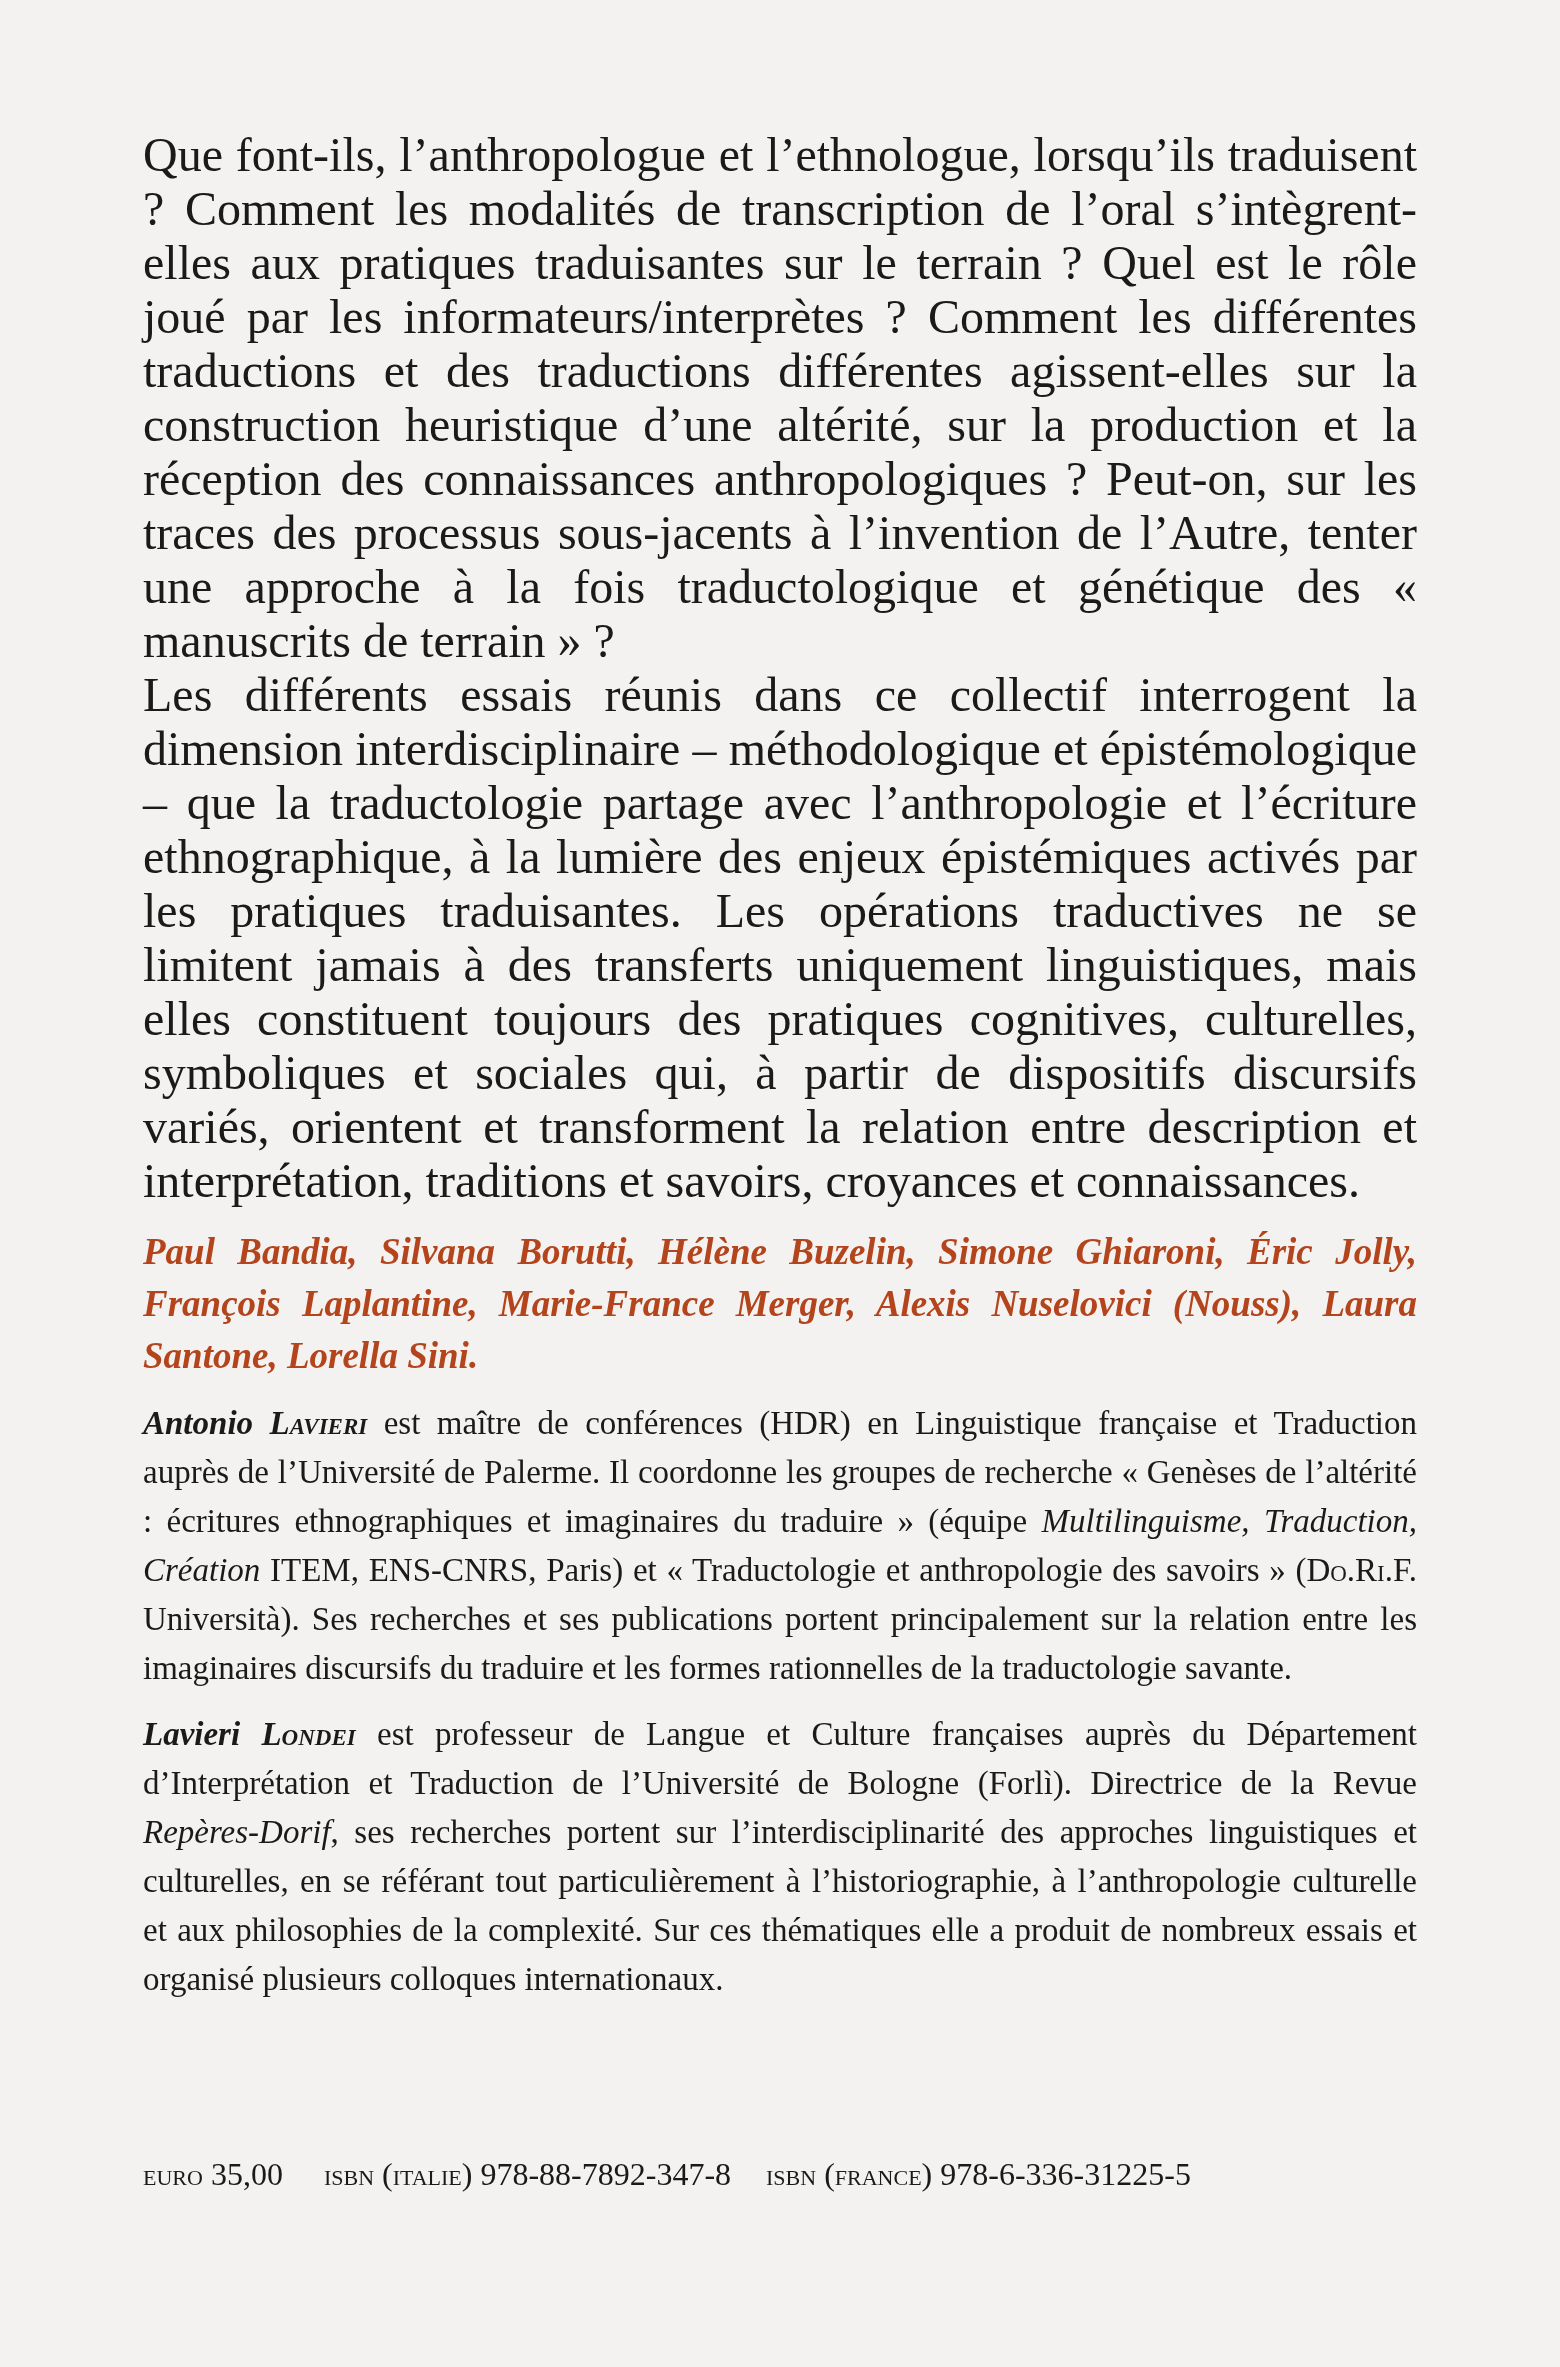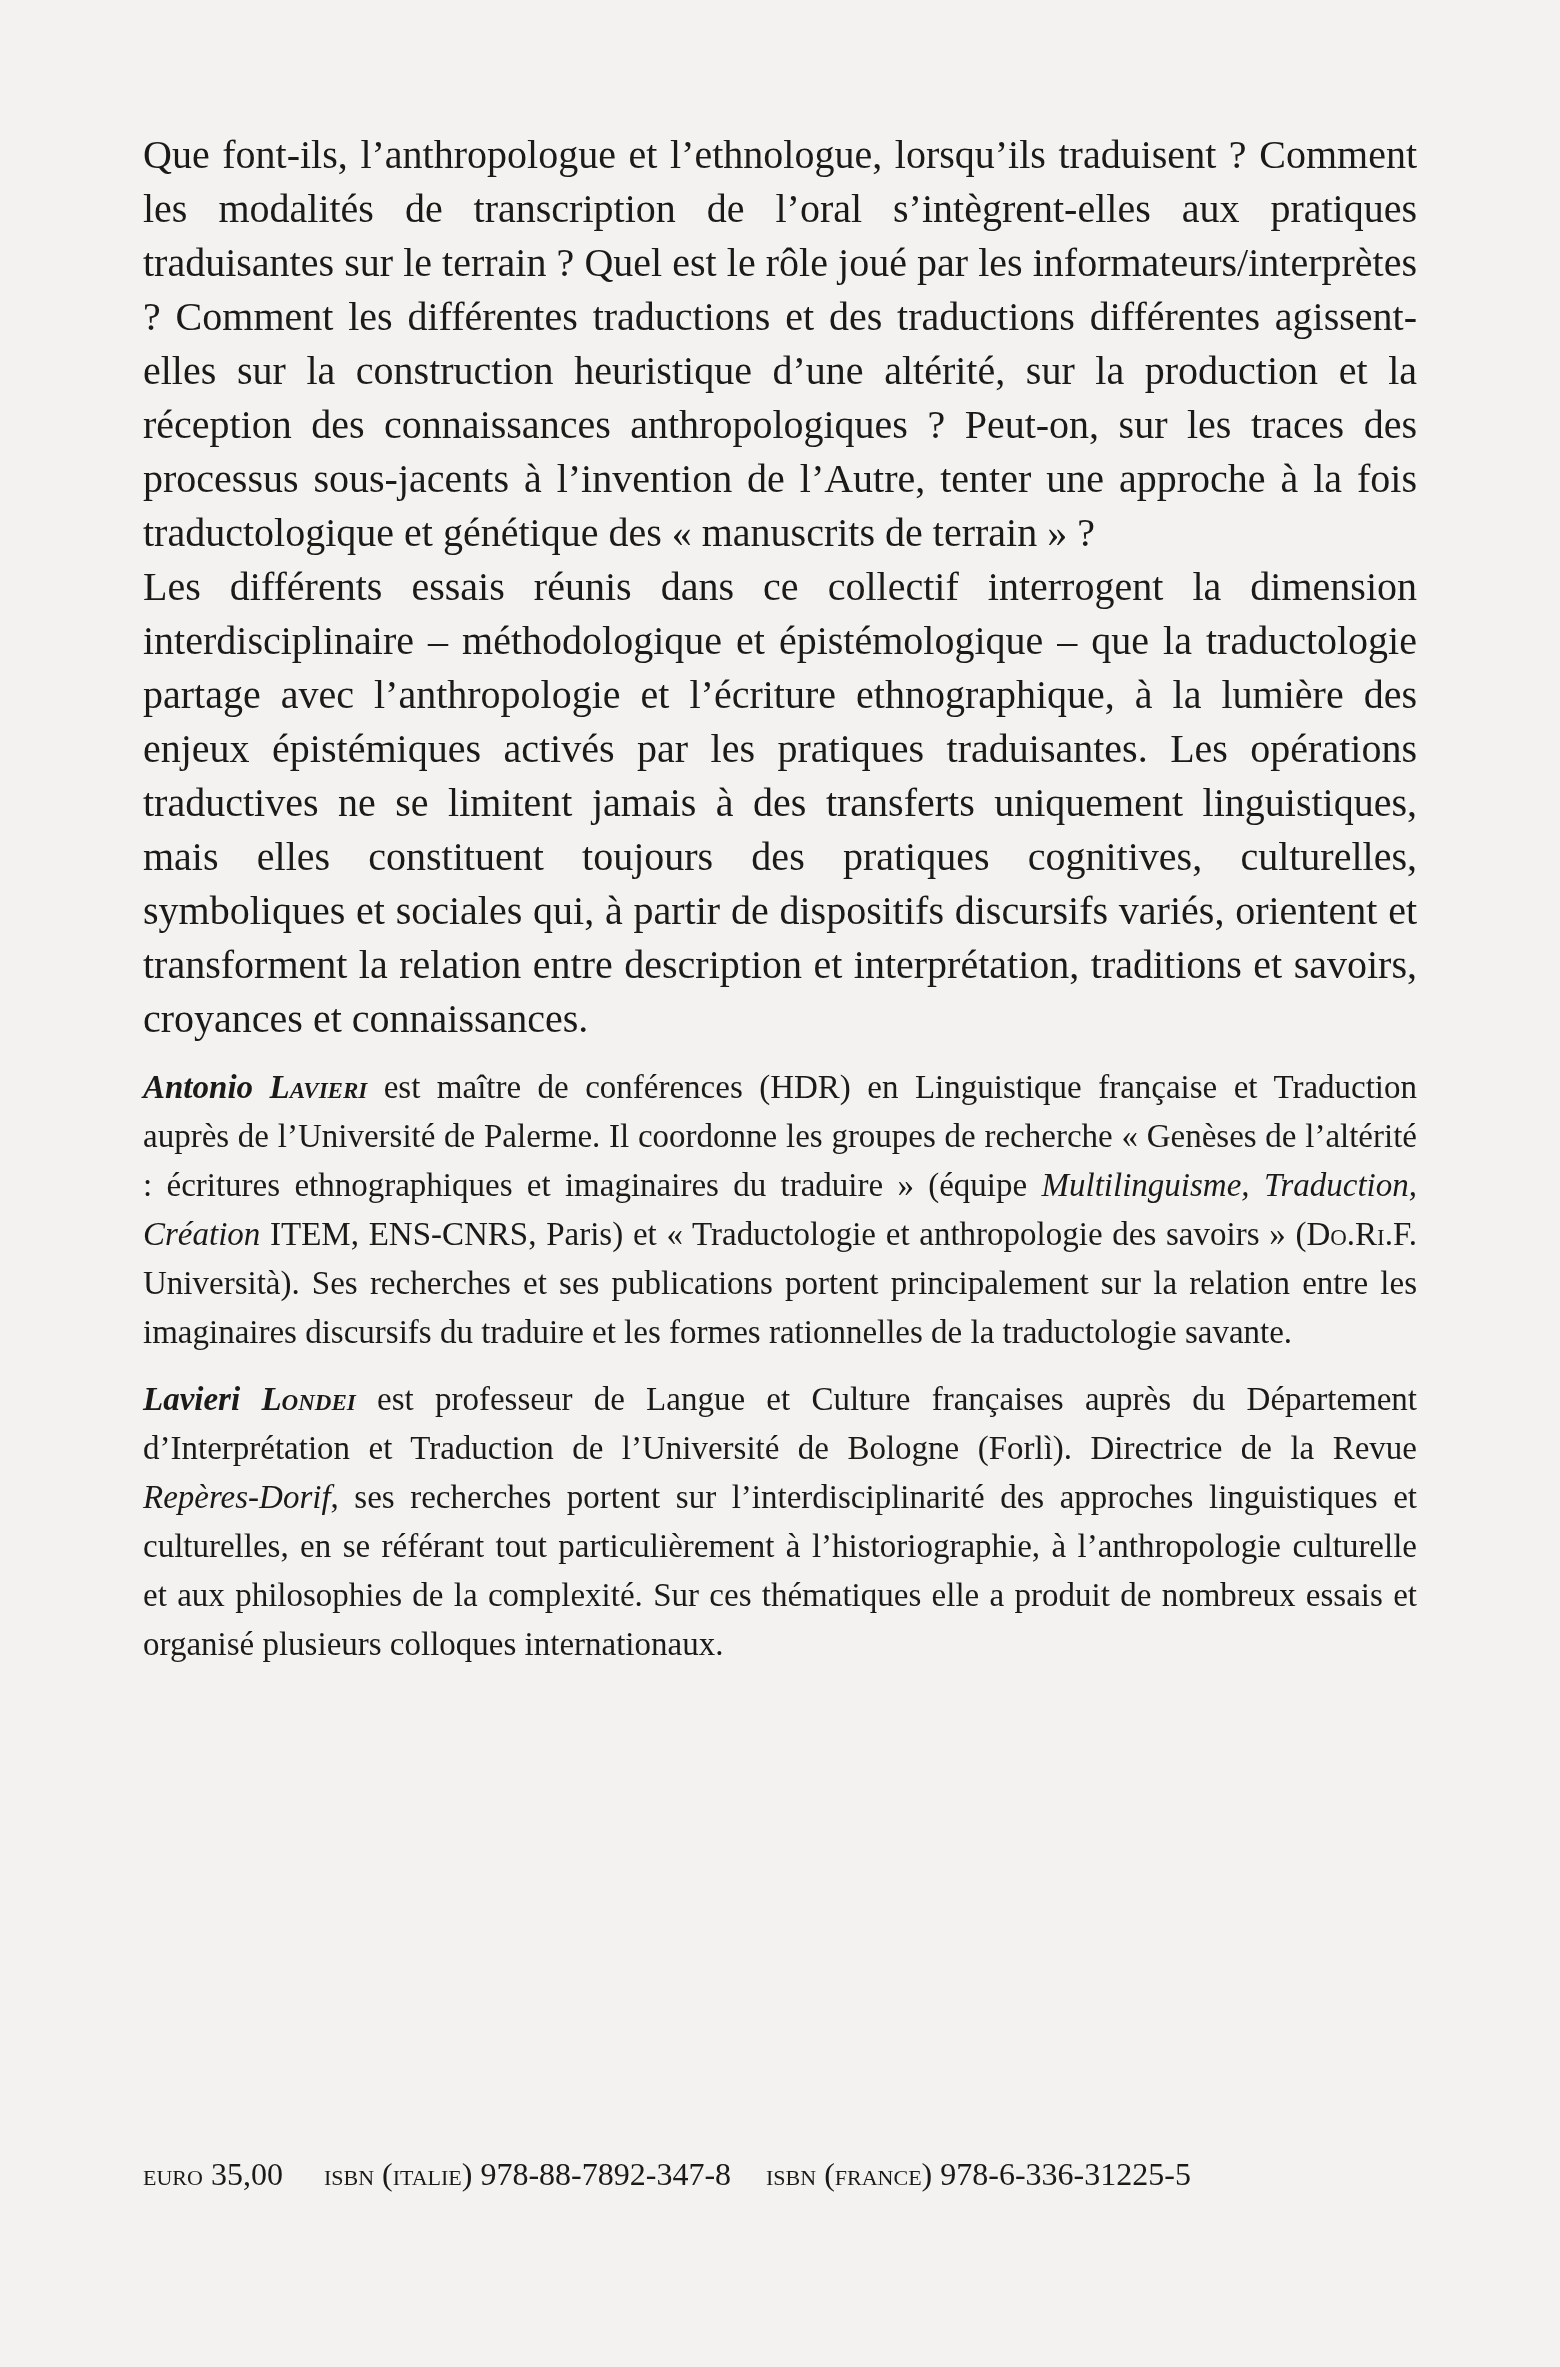--- a/index.html
+++ b/index.html
@@ -12,21 +12,21 @@
     overflow: hidden;
   }
   .page {
     position: absolute;
     left: 143px;
     top: 128px;
     width: 1274px;
   }
   p { margin: 0; text-align: justify; }
   .lead {
-    font-size: 40px;
+    font-size: 48px;
     line-height: 54px;
     hyphens: manual;
   }
   .authors {
     margin-top: 17.6px;
     font-size: 37px;
     line-height: 52px;
     font-weight: bold;
     font-style: italic;
     color: #b4441c;
@@ -54,20 +54,21 @@
   .footer .price { margin-right: 33px; }
   .footer .isbn-it { margin-right: 27px; text-align: center; }
 </style>
 </head>
 <body>
 
 <div class="page">
   <p class="lead">Que font-ils, l’anthropologue et l’ethnologue, lorsqu’ils traduisent ? Comment les modalités de transcription de l’oral s’intègrent-elles aux pratiques traduisantes sur le terrain ? Quel est le rôle joué par les infor­mateurs/interprètes ? Comment les différentes traductions et des tra­ductions différentes agissent-elles sur la construction heuristique d’une altérité, sur la production et la réception des connaissances anthropolo­giques ? Peut-on, sur les traces des processus sous-jacents à l’inven­tion de l’Autre, tenter une approche à la fois traductologique et géné­tique des « manuscrits de terrain » ?</p>
   <p class="lead">Les différents essais réunis dans ce collectif interrogent la dimension interdisciplinaire – méthodologique et épistémologique – que la tra­ductologie partage avec l’anthropologie et l’écriture ethnographique, à la lumière des enjeux épistémiques activés par les pratiques tradui­santes. Les opérations traductives ne se limitent jamais à des transferts uniquement linguistiques, mais elles constituent toujours des pratiques cognitives, culturelles, symboliques et sociales qui, à partir de disposi­tifs discursifs variés, orientent et transforment la relation entre descrip­tion et interprétation, traditions et savoirs, croyances et connaissances.</p>
 
+  <p class="authors">Paul Bandia, Silvana Borutti, Hélène Buzelin, Simone Ghiaroni, Éric Jolly, François Laplantine, Marie-France Merger, Alexis Nuselovici (Nouss), Laura Santone, Lorella Sini.</p>
 
   <p class="bio bio1">
     <span class="name">Antonio</span>
     <span class="sc">Lavieri</span><span> est maître de conférences (</span><span class="smallcaps">HDR</span><span>) en Linguistique française et Traduction auprès de l’Université de Palerme. Il coordonne les groupes de recherche « Genèses de l’altérité : écritures ethnographiques et imaginaires du traduire » (équipe </span><span class="it">Multilinguisme, Traduction, Création</span><span> ITEM, ENS-CNRS, Paris) et « Traductologie et anthropologie des savoirs » (</span><span class="smallcaps">Do.Ri.F.</span><span> Università). Ses recherches et ses publications portent principalement sur la relation entre les imaginaires discursifs du traduire et les formes rationnelles de la traducto­logie savante.</span>
   </p>
 
   <p class="bio bio2">
     <span class="name">Lavieri</span>
     <span class="sc">Londei</span><span> est professeur de Langue et Culture françaises auprès du Département d’Interprétation et Traduction de l’Université de Bologne (Forlì). Directrice de la Revue </span><span class="it">Repères-Dorif</span><span>, ses recherches portent sur l’in­terdisciplinarité des approches linguistiques et culturelles, en se référant tout particulièrement à l’historiographie, à l’anthropologie culturelle et aux philo­sophies de la complexité. Sur ces thématiques elle a produit de nombreux essais et organisé plusieurs colloques internationaux.</span>
   </p>

